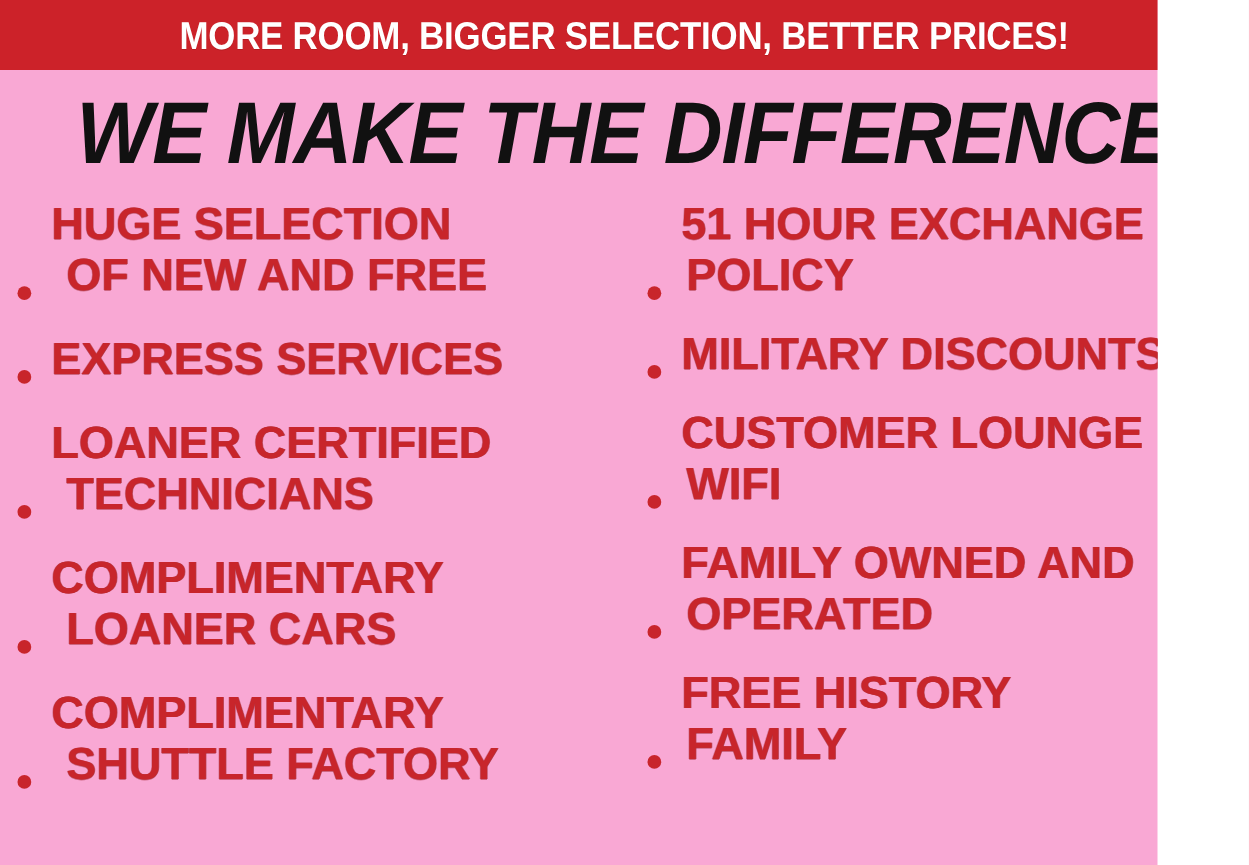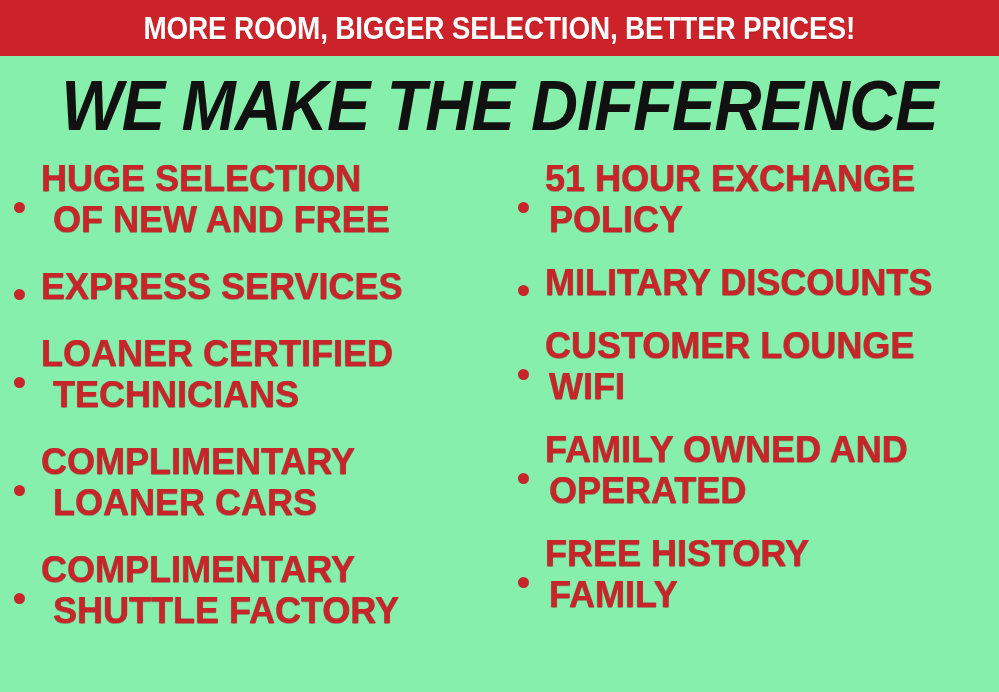--- a/index.html
+++ b/index.html
@@ -2,23 +2,23 @@
 <html><head>
 <meta charset="utf-8">
 <style>
   html, body {
     margin: 0;
     padding: 0;
     background: #ffffff;
   }
   #page {
     position: relative;
-    width: 999px;
+    width: 926px;
     height: 692px;
-    background: #86efac;
+    background: #f9a8d4;
     overflow: hidden;
     font-family: "Liberation Sans", sans-serif;
     -webkit-font-smoothing: antialiased;
   }
 
   
   .banner {
     position: absolute;
     left: 0;
     top: 0;
@@ -71,21 +71,21 @@
   }
   .col {
     position: absolute;
     top: 0;
   }
   .col-left  { left: 14px;  width: 486px; }
   .col-right { left: 518px; width: 481px; }
 
   .bullet-row {
     display: flex;
-    align-items: center;
+    align-items: flex-end;
     margin-bottom: 26px;
   }
   .col-right .bullet-row { margin-bottom: 22px; }
 
   .bullet-dot {
     flex: 0 0 auto;
     width: 11px;
     height: 11px;
     border-radius: 50%;
     background: #c8252b;

